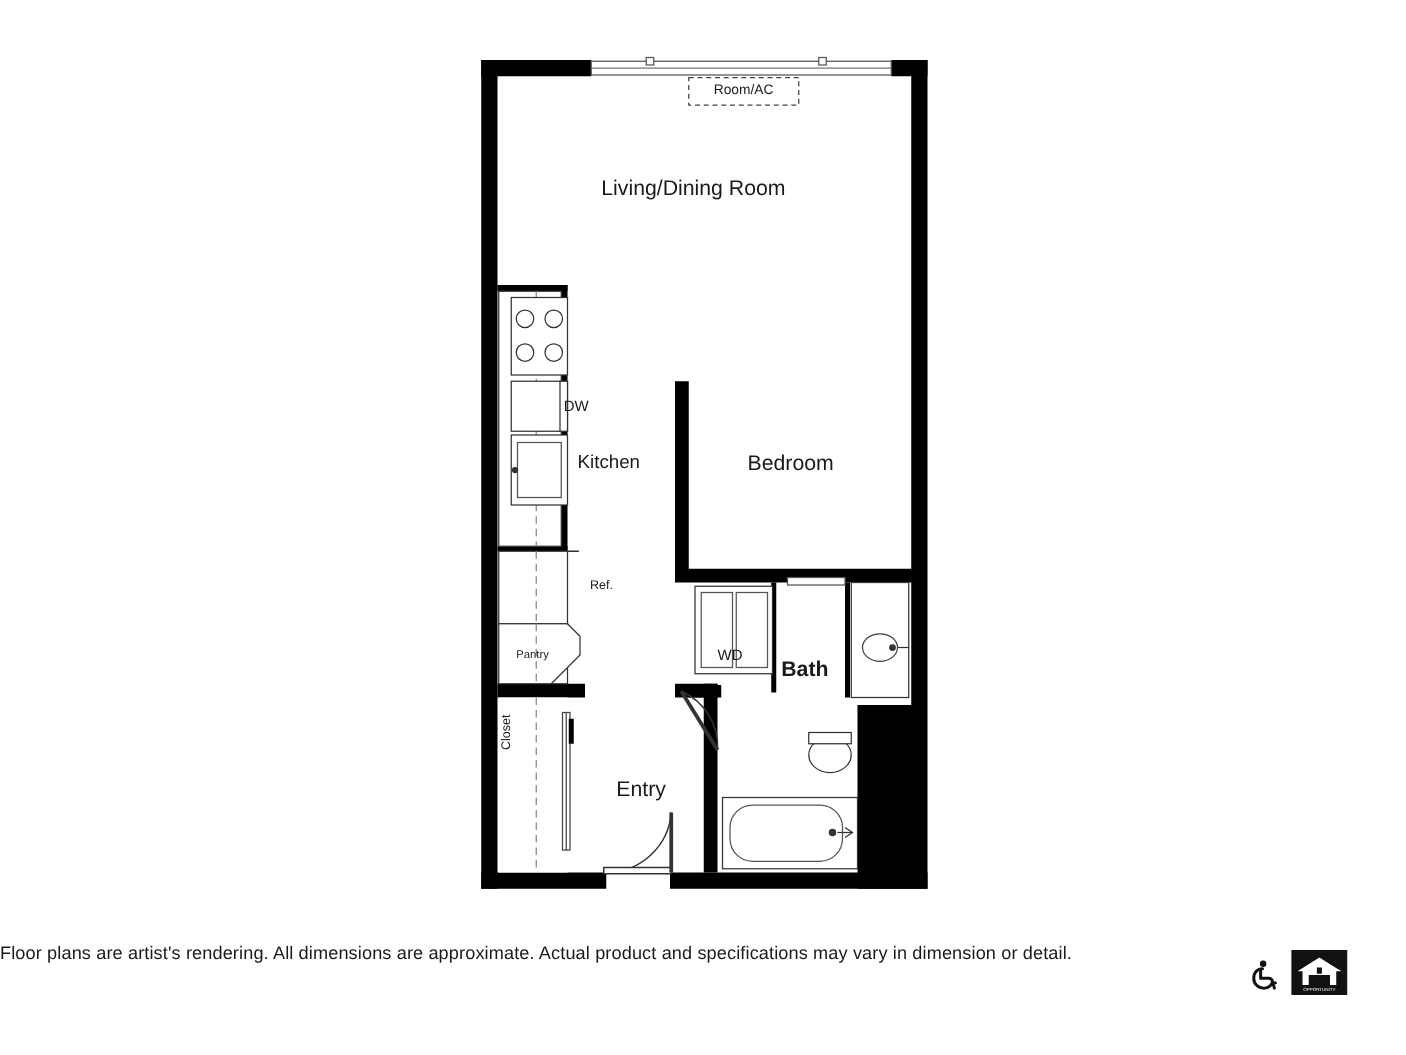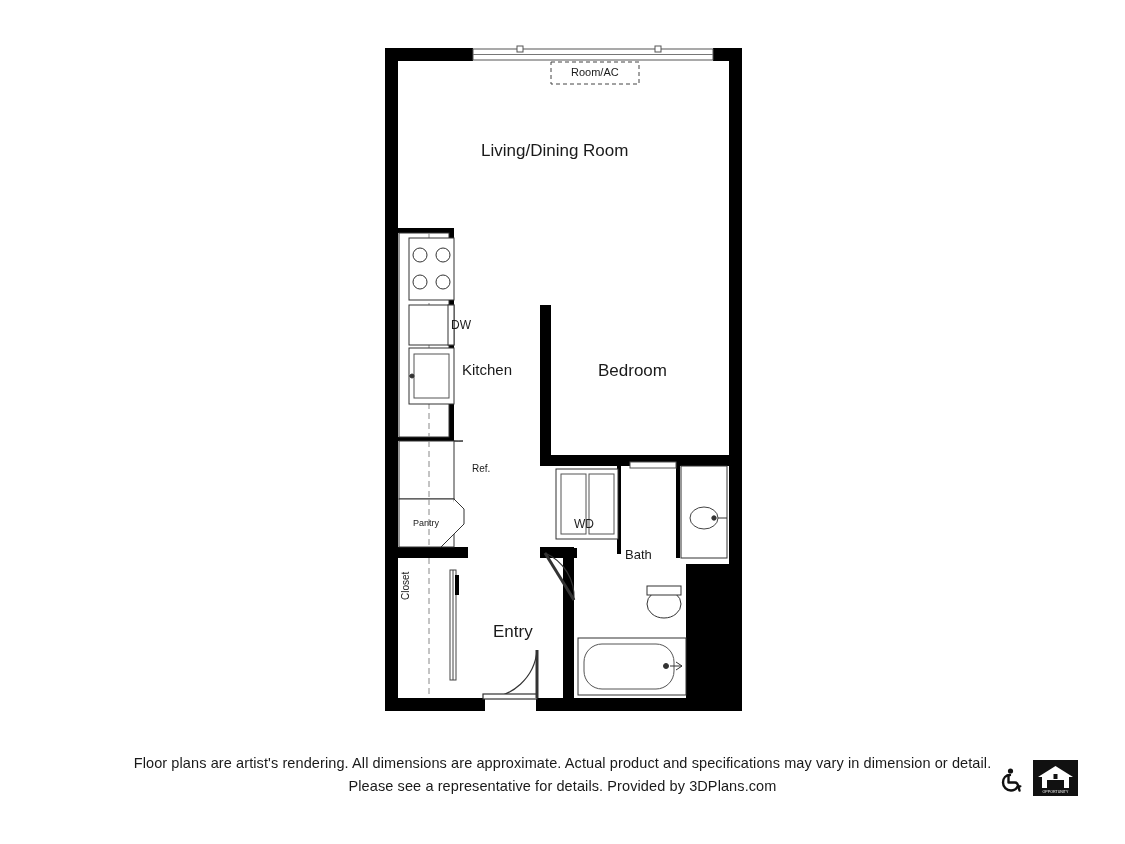--- a/index.html
+++ b/index.html
@@ -24,39 +24,39 @@
   }
   .room-label {
     position: absolute;
     font-family: "Liberation Sans", sans-serif;
     color: #1a1a1a;
     white-space: nowrap;
   }
   .lbl-living { left: 481px; top: 141px; font-size: 17px; }
   .lbl-bedroom { left: 598px; top: 361px; font-size: 17px; }
   .lbl-kitchen { left: 462px; top: 361px; font-size: 15px; }
-  .lbl-bath { left: 625px; top: 547px; font-size: 13px; }
+  .lbl-bath { left: 625px; top: 526px; font-size: 17px; font-weight: bold; }
   .lbl-entry { left: 493px; top: 622px; font-size: 17px; }
   .lbl-heatac { left: 571px; top: 66px; font-size: 11px; }
   .lbl-dw { left: 419px; top: 318px; font-size: 12px; margin-left: 32px; }
   .lbl-ref { left: 432px; top: 463px; font-size: 10px; margin-left: 40px; }
   .lbl-pantry { left: 413px; top: 518px; font-size: 9px; }
   .lbl-wd { left: 574px; top: 487px; font-size: 12px; margin-top: 30px; }
   .lbl-closet {
     left: 400px; top: 600px; font-size: 10px;
     transform: rotate(-90deg);
     transform-origin: left top;
   }
 
   #footer {
     position: absolute;
     left: 0;
     top: 752px;
     width: 1125px;
-    text-align: center;
+    text-align: left;
   }
   #footer .fline {
     font-size: 14.5px;
     color: #1a1a1a;
     line-height: 23px;
     letter-spacing: 0.1px;
   }
   #badges {
     position: absolute;
     right: 42px;
@@ -223,21 +223,20 @@
   <div class="room-label lbl-heatac">Room/AC</div>
   <div class="room-label lbl-dw">DW</div>
   <div class="room-label lbl-ref">Ref.</div>
   <div class="room-label lbl-pantry">Pantry</div>
   <div class="room-label lbl-wd">WD</div>
   <div class="room-label lbl-closet">Closet</div>
 </div>
 
 <div id="footer">
   <div class="fline">Floor plans are artist's rendering. All dimensions are approximate. Actual product and specifications may vary in dimension or detail.</div>
-  <div class="fline">Please see a representative for details. Provided by 3DPlans.com</div>
 </div>
 
 <div id="badges">
 
   <svg id="wheelchair-icon" width="30" height="30" viewBox="0 0 30 30">
     <circle cx="17.5" cy="5" r="2.6" fill="#111111"></circle>
     <path d="M17 9 C13 9 10 12 10 16.5 C10 21 13.5 24.5 18 24.5 C21 24.5 23.6 22.8 24.8 20.3" fill="none" stroke="#111111" stroke-width="2.4" stroke-linecap="round"></path>
     <path d="M15.5 9.5 L15.5 16.5 L22 16.5 C23.6 16.5 24.6 17.6 25 19.2 L26.5 24.5" fill="none" stroke="#111111" stroke-width="2.4" stroke-linecap="round" stroke-linejoin="round"></path>
     <path d="M24.8 20.3 L27.4 20.3" fill="none" stroke="#111111" stroke-width="2.2" stroke-linecap="round"></path>
   </svg>

